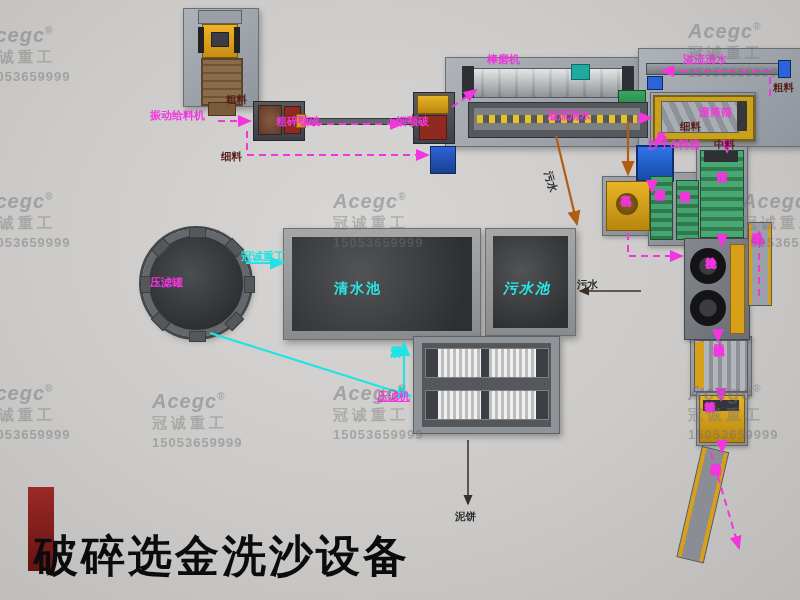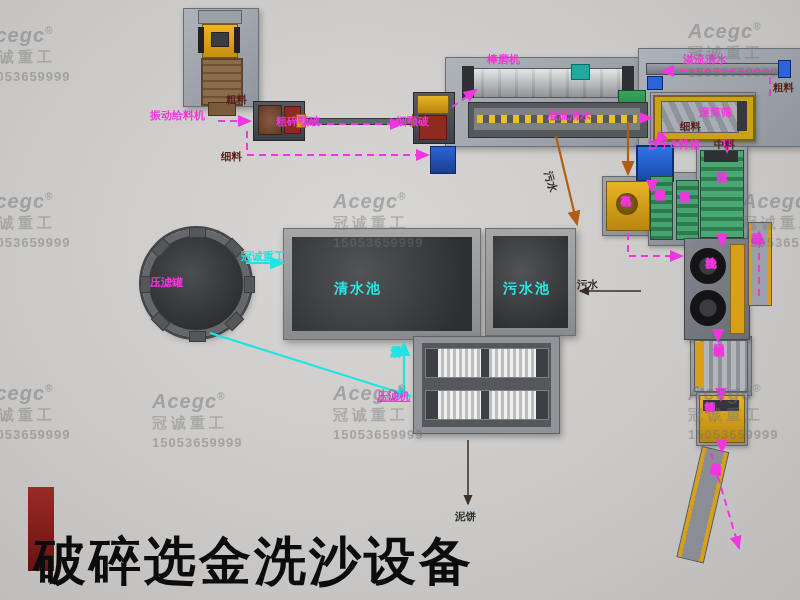--- a/index.html
+++ b/index.html
@@ -19,21 +19,21 @@
   .lbl-k{color:#2b2b2b;font-weight:700;font-size:10.5px;}
   .vert{writing-mode:vertical-rl;}
   #flows{position:absolute;left:0;top:0;z-index:20;pointer-events:none;}
   .wm{position:absolute;z-index:40;opacity:.75;pointer-events:none;}
   .wm-brand{font-size:20px;font-weight:900;font-style:italic;color:rgba(110,112,116,.62);letter-spacing:1px;}
   .wm-reg{font-size:10px;vertical-align:super;}
   .wm-co{font-size:15px;font-weight:700;color:rgba(116,116,118,.55);letter-spacing:4px;margin-top:1px;}
   .wm-phone{font-size:13px;font-weight:700;color:rgba(112,112,114,.6);letter-spacing:1px;margin-top:2px;}
   #title-bar{position:absolute;left:28px;top:487px;width:26px;height:84px;z-index:50;
     background:linear-gradient(#9a2a26,#671312);}
-  #title-text{position:absolute;left:34px;top:527px;z-index:50;font-size:52px;font-weight:900;color:#0c0c0c;letter-spacing:3px;}
+  #title-text{position:absolute;left:34px;top:527px;z-index:50;font-size:44px;font-weight:900;color:#0c0c0c;letter-spacing:3px;}
   .tank-tab{position:absolute;left:50%;top:50%;width:15px;height:9px;margin:-4.5px 0 0 -7.5px;background:#55585a;border:1px solid #3c3e40;}
   .press-unit{position:absolute;height:28px;width:122px;border:1px solid #808080;
     background:repeating-linear-gradient(90deg,#efefef 0 3px,#bdbdbd 3px 6px);}
   .press-block{position:absolute;top:0;height:28px;background:#3c3f44;}
 </style>
 </head>
 <body>
 
 <div id="stage">
 
@@ -208,21 +208,21 @@
   <span class="lbl lbl-m" style="left:377px;top:390px;text-decoration:underline;">压滤机</span>
 
   <span class="lbl lbl-d" style="left:226px;top:94px;">粗料</span>
   <span class="lbl lbl-d" style="left:221px;top:151px;">细料</span>
   <span class="lbl lbl-d" style="left:773px;top:82px;">粗料</span>
   <span class="lbl lbl-d" style="left:680px;top:121px;">细料</span>
   <span class="lbl lbl-d" style="left:714px;top:139px;">中料</span>
 
   <span class="lbl lbl-c" style="left:241px;top:250px;">冠诚重工</span>
   <span class="lbl lbl-cb" style="left:334px;top:281px;">清水池</span>
-  <span class="lbl lbl-cb" style="left:503px;top:281px;">污水池</span>
+  <span class="lbl lbl-cb" style="left:503px;top:281px;font-style:italic;">污水池</span>
   <span class="lbl lbl-k" style="left:577px;top:279px;">污水</span>
   <span class="lbl lbl-k" style="left:540px;top:176px;transform:rotate(74deg);">污水</span>
   <span class="lbl lbl-c vert" style="left:390px;top:337px;">压滤后清水</span>
   <span class="lbl lbl-k" style="left:455px;top:511px;">泥饼</span>
 
   <div class="wm" style="left:-20px;top:24px;">
     <div class="wm-brand"><span>Acegc</span><span class="wm-reg">®</span></div>
     <div class="wm-co">冠诚重工</div>
     <div class="wm-phone">15053659999</div>
   </div>

